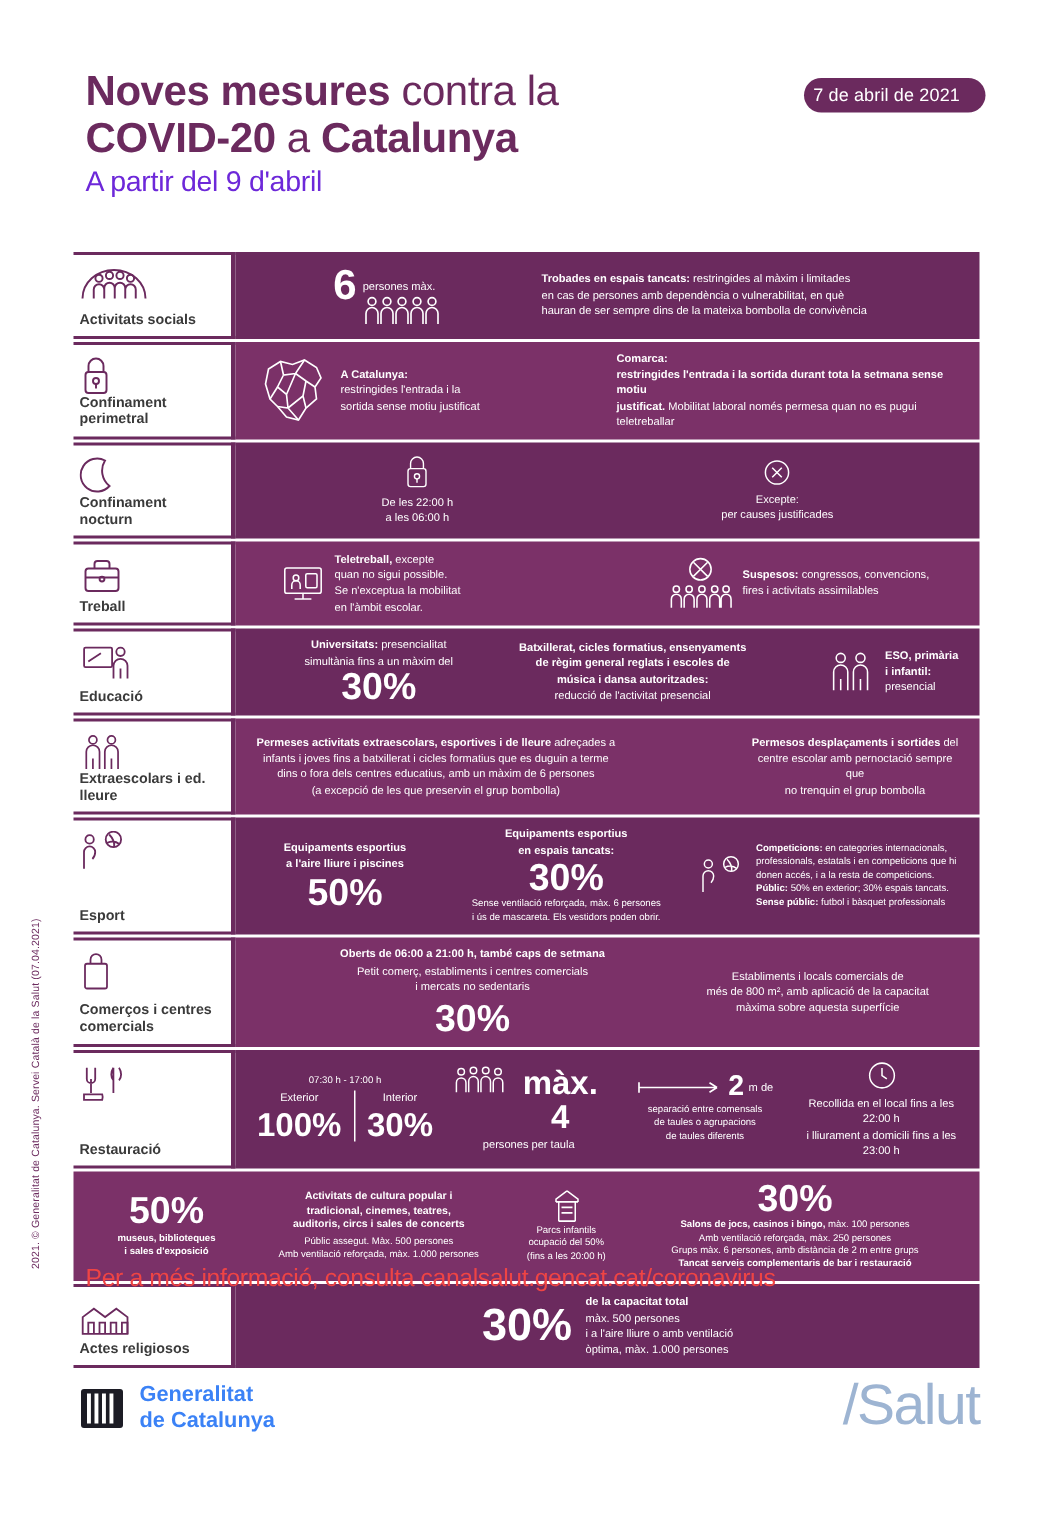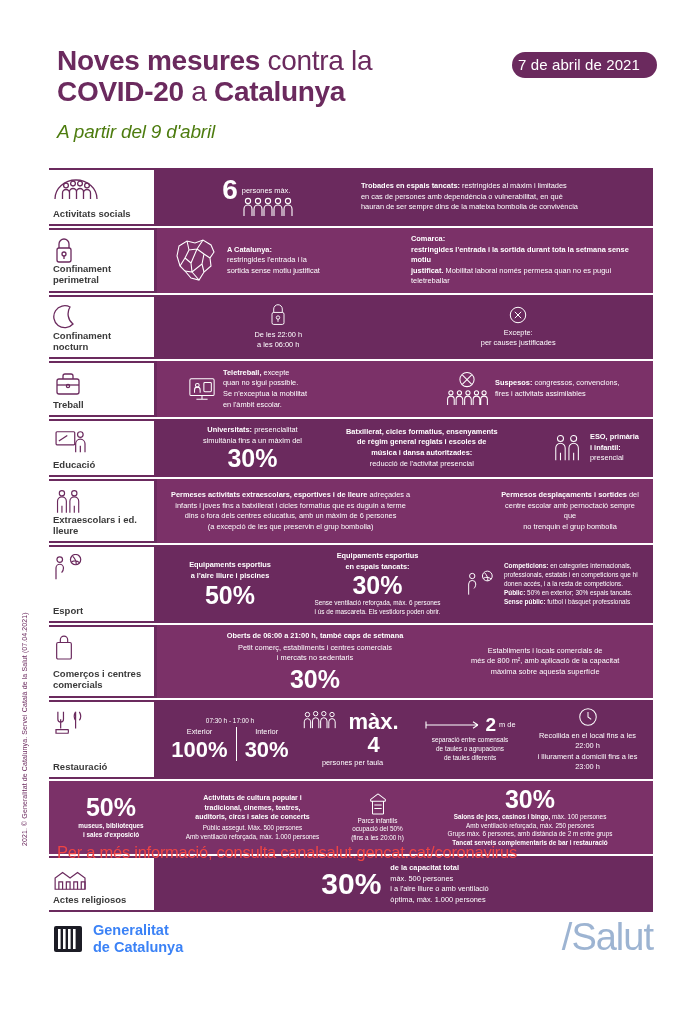--- a/index.html
+++ b/index.html
@@ -10,26 +10,26 @@
     overflow: hidden;
   }
   .page { position: relative; width: 699px; height: 1024px; background:#fff; }
 
   
   .header { position:absolute; left:57px; top:46px; width:600px; }
   .title-line1 { font-size: 28px; line-height: 1.08; color:#6B2A5E; font-weight:400; letter-spacing:-0.3px;}
   .title-line1 .strong { font-weight:700; }
   .title-line2 { font-size: 28px; line-height: 1.12; color:#6B2A5E; font-weight:700; letter-spacing:-0.3px;}
   .title-line2 .reg { font-weight:400; }
-  .subtitle { font-size: 19px; color:#4d7c0f; font-weight:400; margin-top:13px; letter-spacing:-0.2px;font-style:italic;}
+  .subtitle { font-size: 19px; color:#6d28d9; font-weight:400; margin-top:3px; letter-spacing:-0.2px;}
   .date-badge {
     position:absolute; right:0px; top:6px;
     background:#6B2A5E; color:#fff;
     border-radius:20px; padding:4px 17px 5px 6px;
-    font-size:15px; letter-spacing:0.1px; white-space:nowrap;
+    font-size:12px; letter-spacing:0.1px; white-space:nowrap;
   }
 
   
   .side-copy {
     position:absolute; left:21px; top:600px;
     transform-origin: left top;
     transform: rotate(-90deg) translate(-246px, 0);
     font-size:7px; color:#6B2A5E; white-space:nowrap; letter-spacing:0.1px;
   }
 

